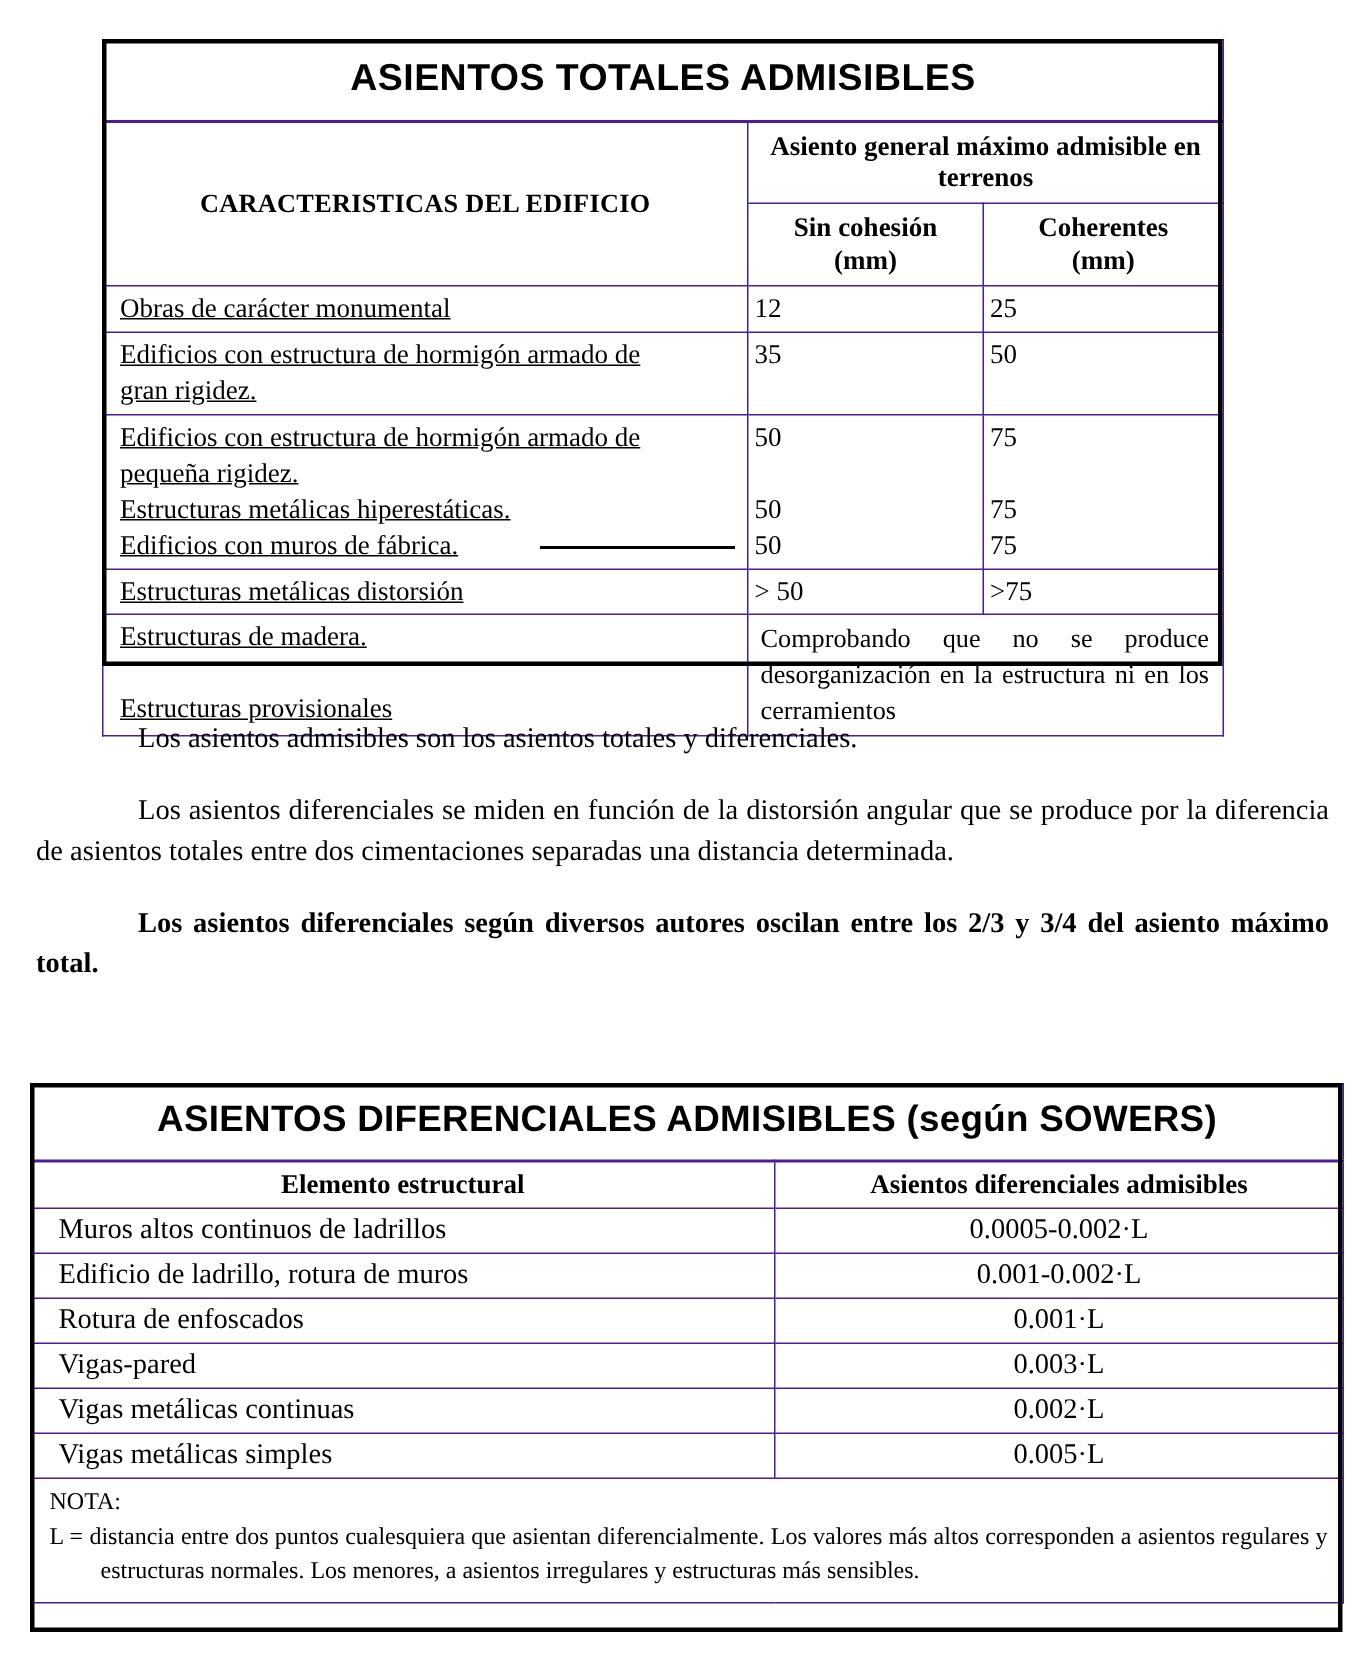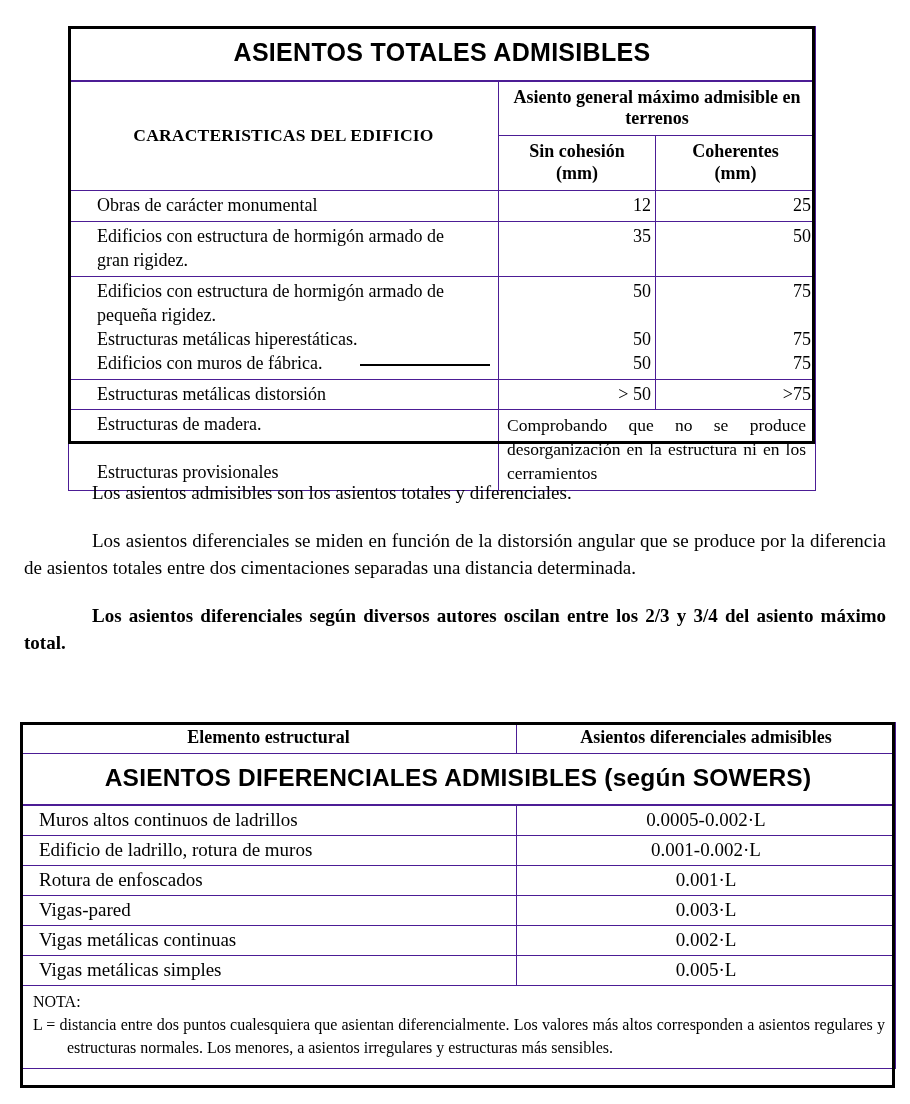--- a/index.html
+++ b/index.html
@@ -60,27 +60,28 @@
     vertical-align: middle;
     padding: 5px 6px 6px;
   }
   #table1 .hd-left {
     font-size: 17.5px;
     letter-spacing: .2px;
   }
   #table1 .cell-desc {
     font-size: 18px;
     line-height: 1.33;
-    padding: 3px 4px 3px 28px;
+    padding: 3px 4px 3px 11px;
     vertical-align: top;
+    text-decoration: underline;
   }
   #table1 .cell-num {
     font-size: 18px;
     line-height: 1.33;
-    text-align: right;
+    text-align: left;
     padding: 3px 4px;
     vertical-align: top;
   }
   #table1 .cell-note {
     font-size: 17.5px;
     line-height: 1.37;
     text-align: justify;
     text-align-last: left;
     padding: 4px 9px 4px 8px;
     vertical-align: top;
@@ -251,25 +252,25 @@
   <p class="last">Los asientos diferenciales según diversos autores oscilan entre los 2/3 y 3/4 del asiento máximo total.</p>
 </div>
 
 <table class="tbl" id="table2">
   <colgroup>
     <col style="width:496px">
     <col style="width:379px">
   </colgroup>
   <tbody>
     <tr>
+      <td class="t-title" colspan="2">ASIENTOS DIFERENCIALES ADMISIBLES (según SOWERS)</td>
+    </tr>
+    <tr>
       <td class="hd">Elemento estructural</td>
       <td class="hd">Asientos diferenciales admisibles</td>
-    </tr>
-    <tr>
-      <td class="t-title" colspan="2">ASIENTOS DIFERENCIALES ADMISIBLES (según SOWERS)</td>
     </tr>
 
     <tr>
       <td class="cell-el">Muros altos continuos de ladrillos</td>
       <td class="cell-val">0.0005-0.002·L</td>
     </tr>
     <tr>
       <td class="cell-el">Edificio de ladrillo, rotura de muros</td>
       <td class="cell-val">0.001-0.002·L</td>
     </tr>

